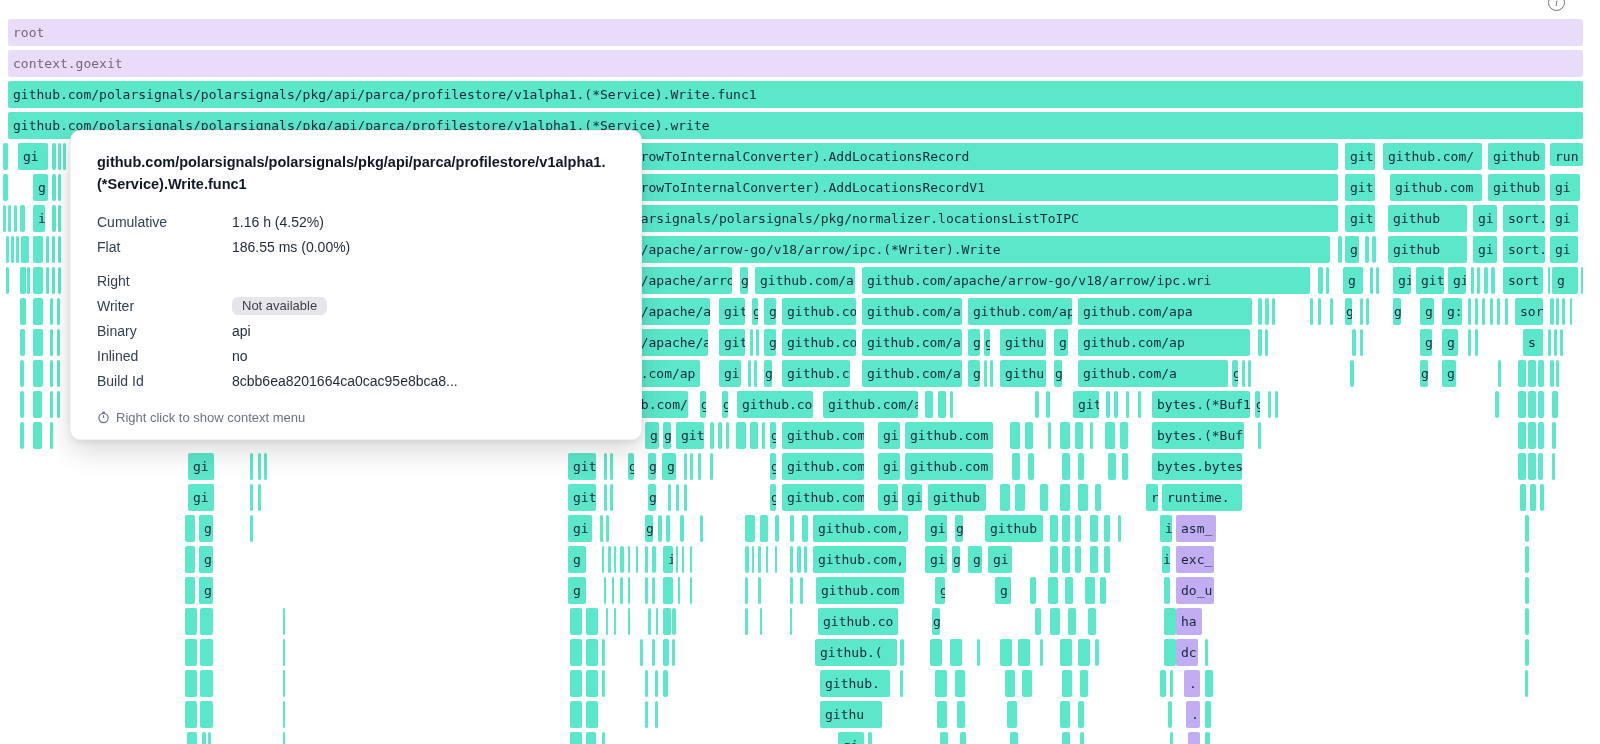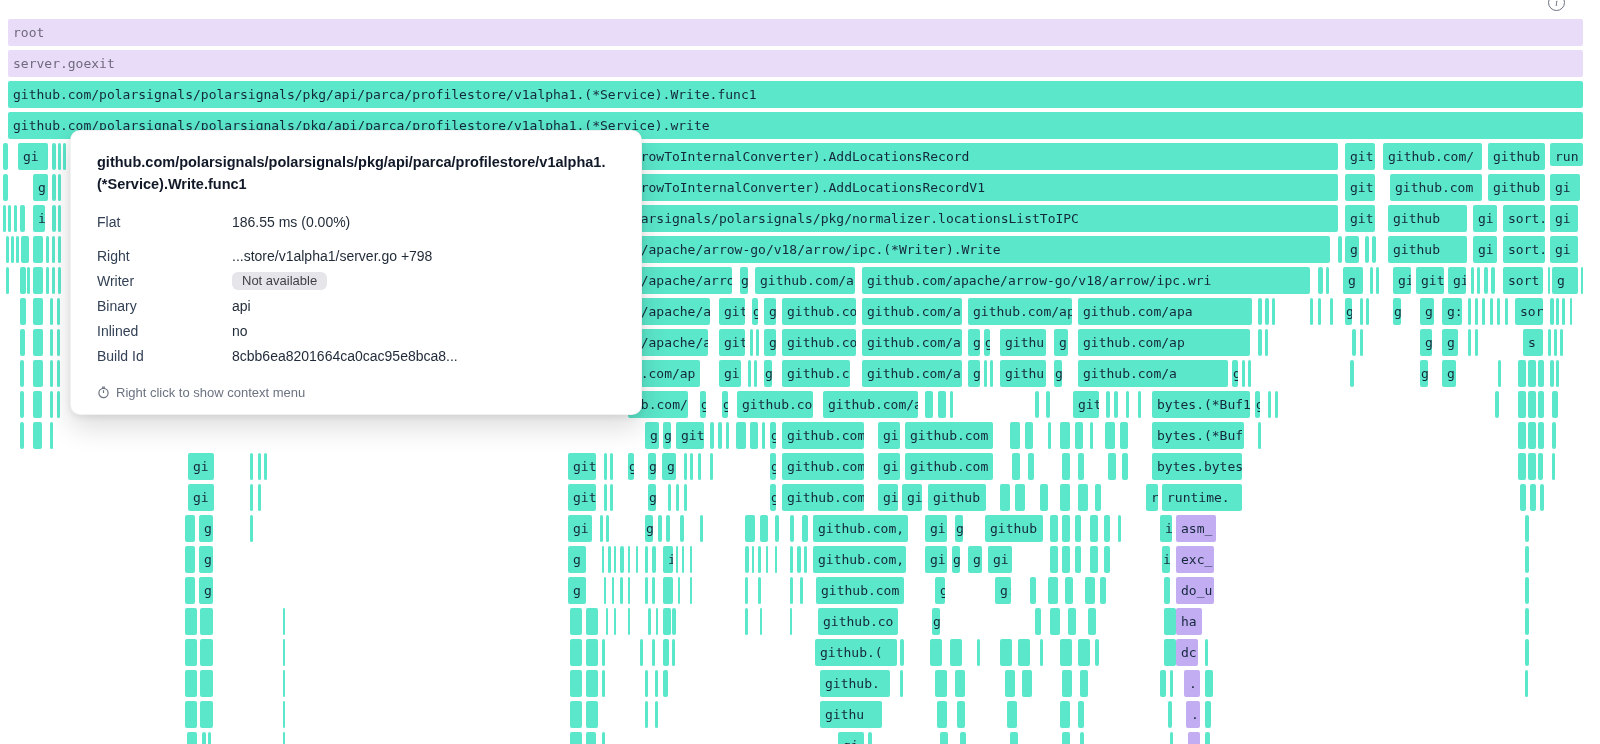--- a/index.html
+++ b/index.html
@@ -90,21 +90,21 @@
     z-index: 5;
   }
 </style>
 </head>
 <body>
 
 <div id="stage">
 
   <div id="flame">
       <div class="block lav" style="left: 8px; top: 19px; width: 1575px; height: 27px; background: rgb(233, 220, 248);">root</div>
-      <div class="block lav" style="left: 8px; top: 50px; width: 1575px; height: 27px; background: rgb(233, 220, 248);">server.goexit</div>
+      <div class="block lav" style="left: 8px; top: 50px; width: 1575px; height: 27px; background: rgb(233, 220, 248);">context.goexit</div>
       <div class="block" style="left: 8px; top: 81px; width: 1575px; height: 27px; background: rgb(91, 231, 202);">github.com/polarsignals/polarsignals/pkg/api/parca/profilestore/v1alpha1.(*Service).Write.func1</div>
       <div class="block" style="left: 8px; top: 112px; width: 1575px; height: 27px; background: rgb(91, 231, 202);">github.com/polarsignals/polarsignals/pkg/api/parca/profilestore/v1alpha1.(*Service).write</div>
       <div class="block" style="left: 3px; top: 143px; width: 5px; height: 27px; background: rgb(91, 231, 202); padding-left: 1px;"></div>
       <div class="block" style="left: 18px; top: 143px; width: 30px; height: 27px; background: rgb(91, 231, 202);">gi</div>
       <div class="block" style="left: 52px; top: 143px; width: 4px; height: 27px; background: rgb(91, 231, 202); padding-left: 1px;"></div>
       <div class="block" style="left: 58px; top: 143px; width: 3px; height: 27px; background: rgb(91, 231, 202); padding-left: 1px;"></div>
       <div class="block" style="left: 63px; top: 143px; width: 3px; height: 27px; background: rgb(91, 231, 202); padding-left: 1px;"></div>
       <div class="block" style="left: 620px; top: 143px; width: 718px; height: 27px; background: rgb(91, 231, 202);">arrowToInternalConverter).AddLocationsRecord</div>
       <div class="block" style="left: 1345px; top: 143px; width: 30px; height: 27px; background: rgb(91, 231, 202);">git</div>
       <div class="block" style="left: 1383px; top: 143px; width: 99px; height: 27px; background: rgb(91, 231, 202);">github.com/</div>
@@ -578,26 +578,29 @@
       <div class="block" style="left: 1188px; top: 732px; width: 12px; height: 27px; background: rgb(195, 173, 242);">.</div>
       <div class="block" style="left: 1205px; top: 732px; width: 5px; height: 27px; background: rgb(91, 231, 202); padding-left: 1px;"></div>
     </div>
 
   <div id="info-icon">i</div>
 
   <div id="tooltip">
     <div class="title">github.com/polarsignals/polarsignals/pkg/api/parca/profilestore/v1alpha1.(*Service).Write.func1</div>
     <div id="tooltip-rows">
         <div class="trow">
+          <span class="lbl">Cumulative</span>
+          <span>1.16 h (4.52%)</span>
+        </div>
+        <div class="trow">
           <span class="lbl">Flat</span>
           <span>186.55 ms (0.00%)</span>
         </div>
         <div class="trow spaced">
           <span class="lbl">Right</span>
-          <span>...store/v1alpha1/server.go +798</span>
         </div>
         <div class="trow">
           <span class="lbl">Writer</span>
           <span><span class="badge">Not available</span></span>
         </div>
         <div class="trow">
           <span class="lbl">Binary</span>
           <span>api</span>
         </div>
         <div class="trow">

